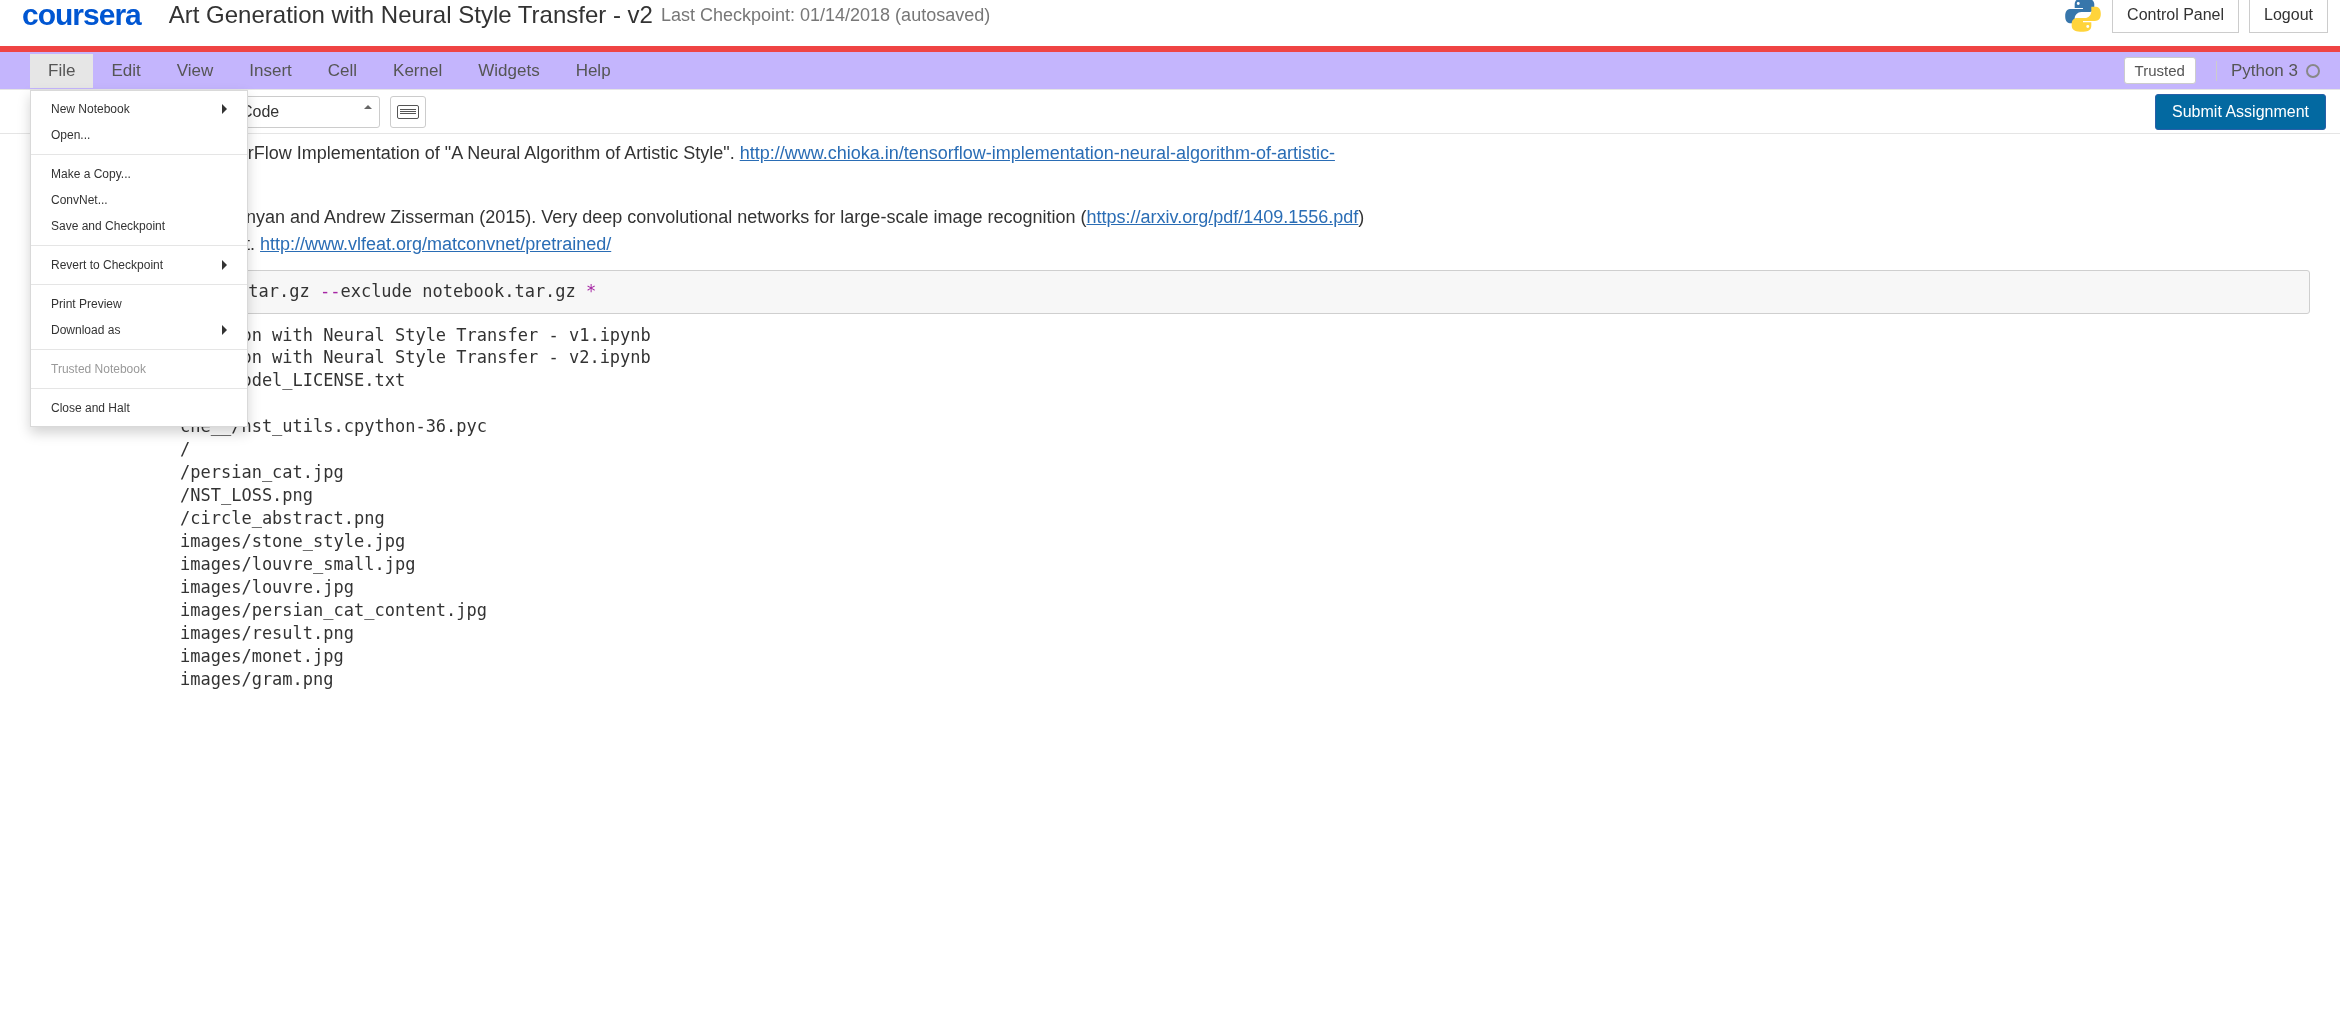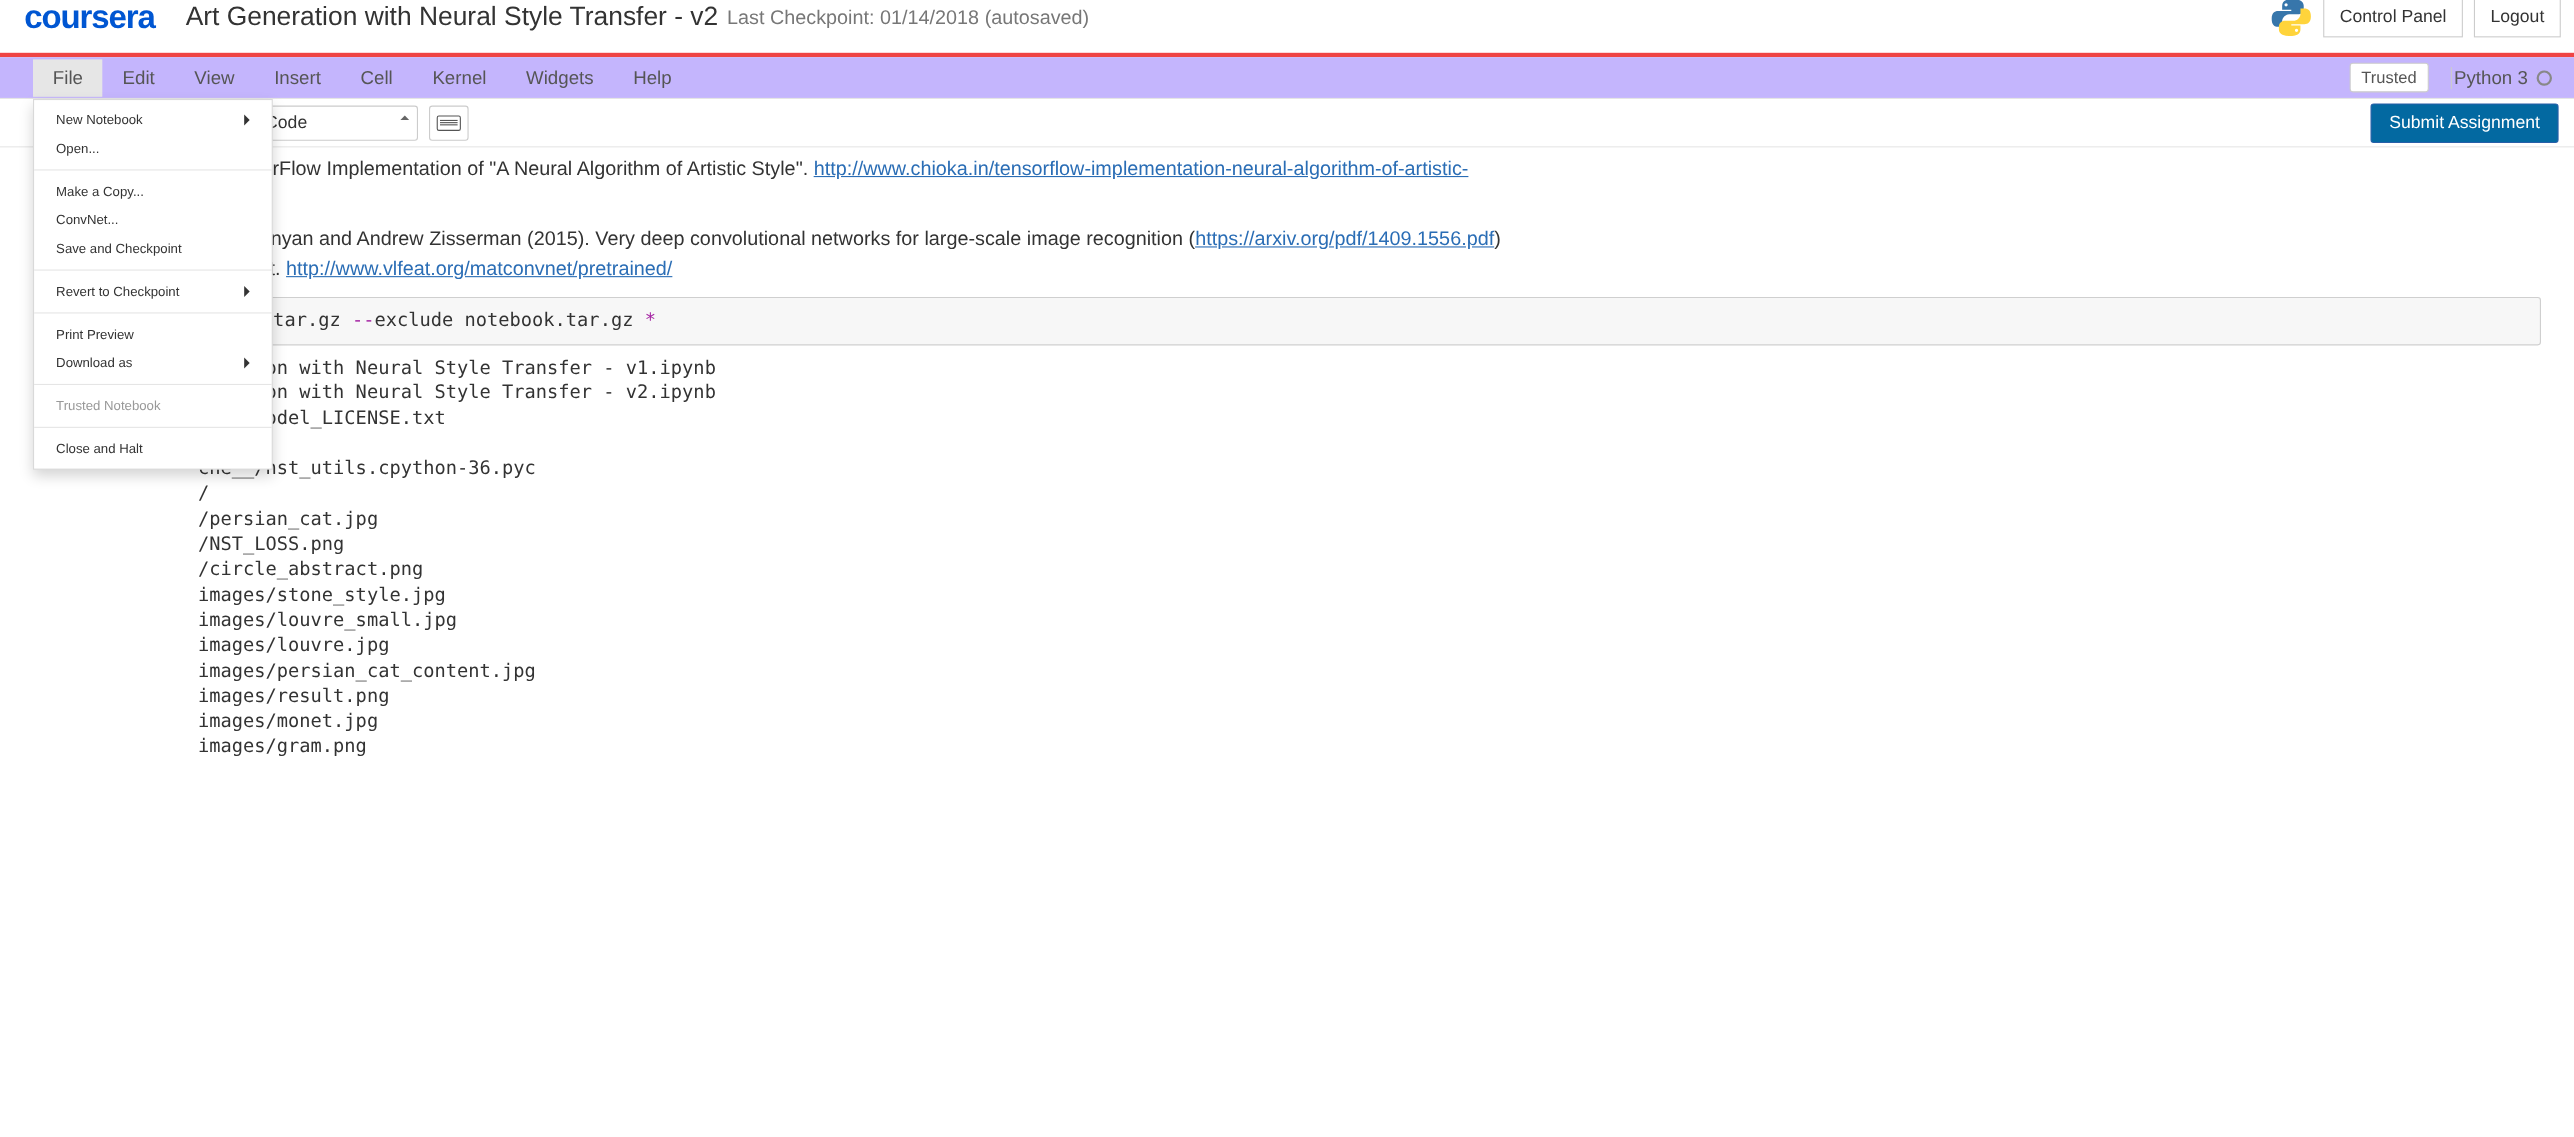--- a/index.html
+++ b/index.html
@@ -9,21 +9,21 @@
     font-size: 14px;
     color: #333;
     background: #fff;
     overflow: hidden;
   }
   
   .header {
     display: flex;
     align-items: center;
     padding: 6px 12px 22px 22px;
-    border-bottom: 4px solid #ef4444;
+    border-bottom: 6px solid #ef4444;
     height: 52px;
   }
   .logo {
     font-family: Arial, sans-serif;
     font-weight: 900;
     font-size: 30px;
     color: #0056d2;
     letter-spacing: -1px;
     margin-right: 28px;
   }
@@ -85,21 +85,21 @@
     color: #555;
     background: #fff;
   }
   .kernel-indicator {
     display: flex;
     align-items: center;
     gap: 8px;
     font-size: 17px;
     color: #555;
     border-left: 1px solid #ccc;
-    padding-left: 2px;
+    padding-left: 14px;
   }
   .kernel-dot {
     width: 14px;
     height: 14px;
     border: 2px solid #888;
     border-radius: 50%;
   }
   
   .toolbar {
     display: flex;

